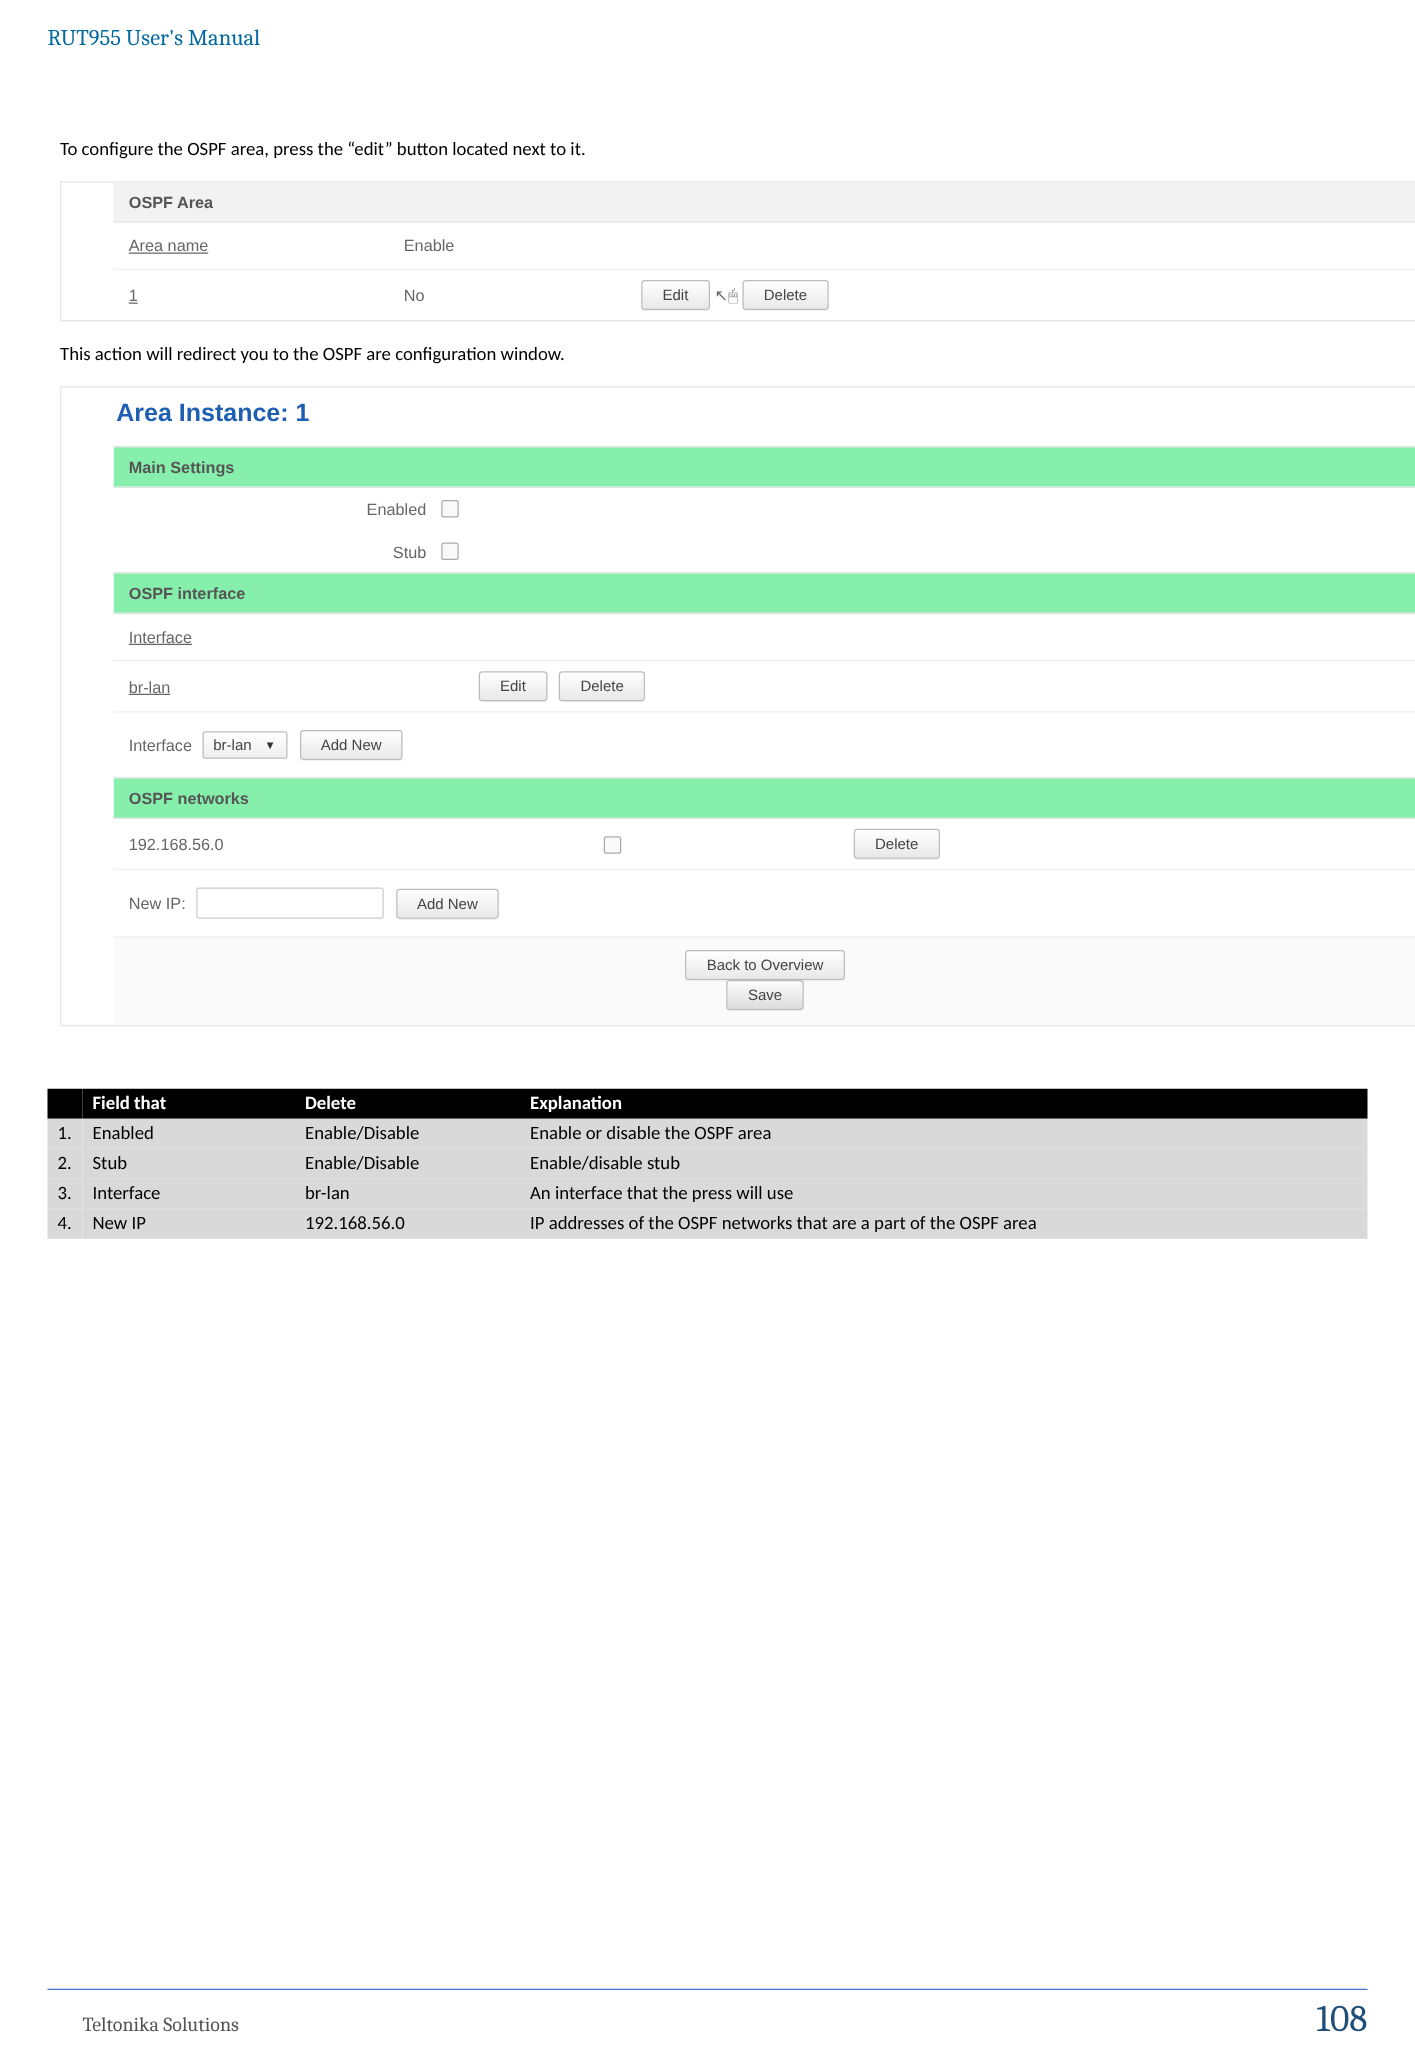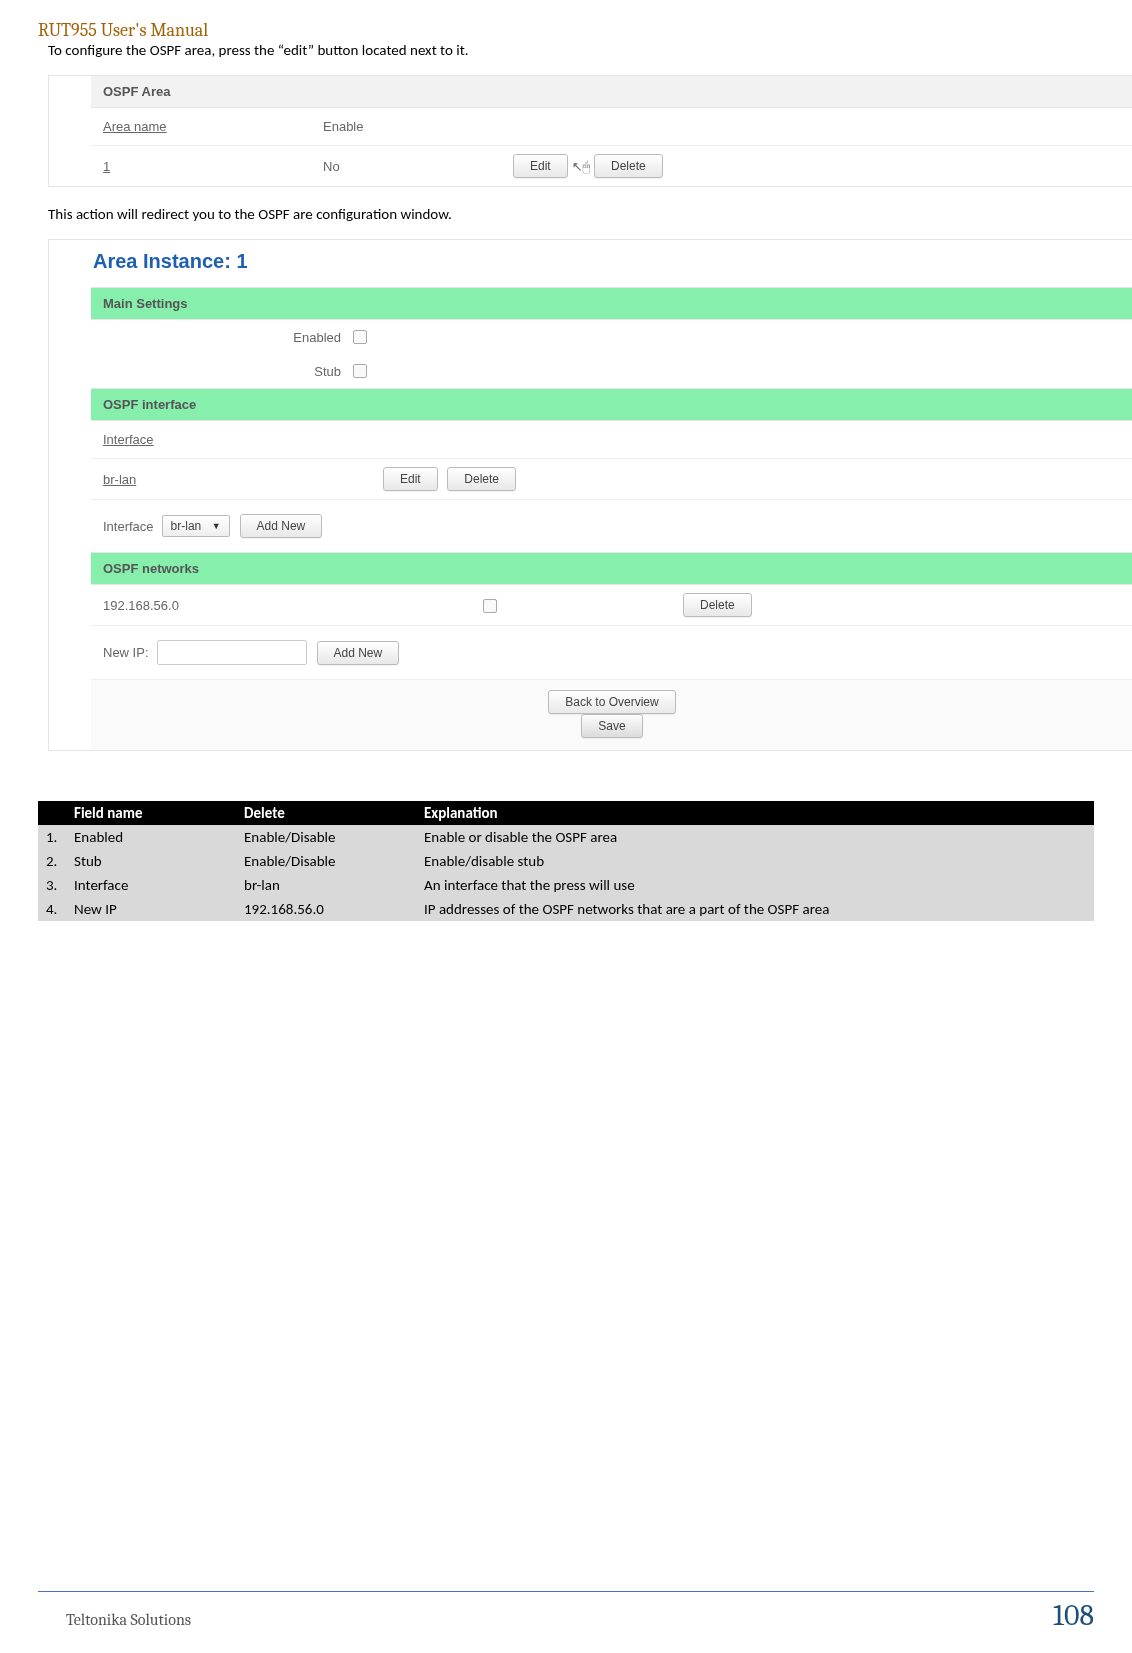--- a/index.html
+++ b/index.html
@@ -7,24 +7,25 @@
     font-family: Calibri, Arial, sans-serif;
     font-size: 14px;
     color: #333;
     width: 1132px;
     background: #fff;
     padding: 20px 38px 20px 38px;
     position: relative;
     min-height: 1653px;
   }
   .doc-title {
-    color: #a16207;
+    color: #0369a1;
     font-family: Cambria, Georgia, serif;
     font-size: 18px;
     font-weight: normal;
+    margin-bottom: 70px;
   }
   .body-text {
     font-size: 15px;
     color: #000;
     margin: 0 0 16px 10px;
   }
   .panel {
     border: 1px solid #e5e5e5;
     margin: 0 0 18px 10px;
     width: 1092px;
@@ -275,21 +276,21 @@
   <div class="bottom-bar">
     <span class="ui-btn">Back to Overview</span>
     <span class="ui-btn save">Save</span>
   </div>
 </div>
 
 <table class="fields-table">
   <thead>
     <tr>
       <th class="numcol"></th>
-      <th class="fn">Field name</th>
+      <th class="fn">Field that</th>
       <th class="val">Delete</th>
       <th>Explanation</th>
     </tr>
   </thead>
   <tbody>
     <tr>
       <td class="num">1.</td>
       <td>Enabled</td>
       <td>Enable/Disable</td>
       <td>Enable or disable the OSPF area</td>

